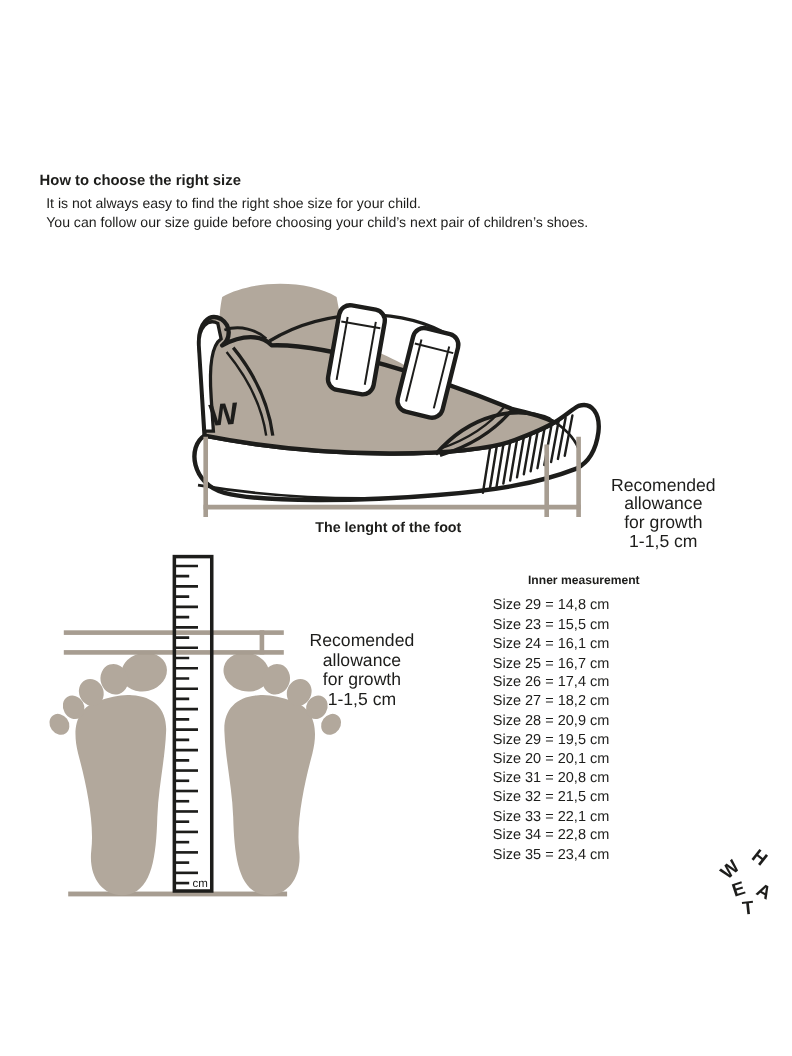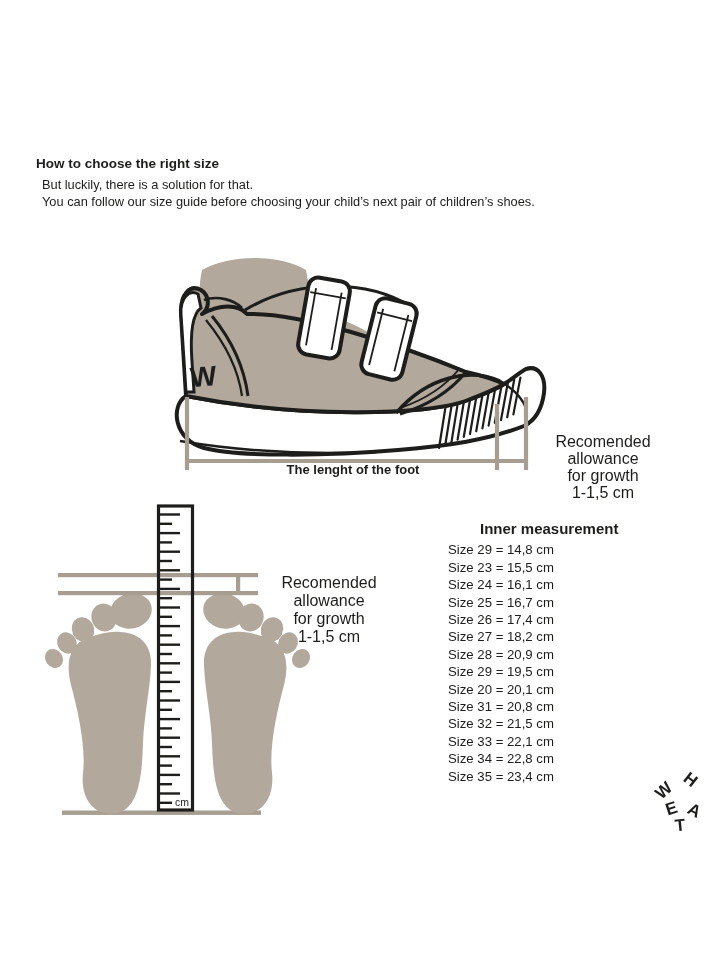--- a/index.html
+++ b/index.html
@@ -4,48 +4,48 @@
 <style>
   html,body{margin:0;padding:0;}
   body{
     width:720px;height:960px;position:relative;background:#ffffff;overflow:hidden;
     font-family:"Liberation Sans",sans-serif;color:var(--ink,#1d1d1b);
   }
   .abs{position:absolute;}
   .page-heading{left:36px;top:147px;font-size:13.5px;font-weight:bold;}
   .intro{left:42px;top:177px;font-size:12.8px;line-height:16.6px;}
   .intro p{margin:0;}
-  .foot-length-label{left:253px;top:462px;width:200px;text-align:center;
+  .foot-length-label{left:253px;top:472px;width:200px;text-align:center;
     font-weight:bold;font-size:13px;}
   .allowance{width:164px;text-align:center;font-weight:normal;font-size:16px;line-height:17px;}
   .allowance p{margin:0;}
   .allowance-shoe{left:521px;top:433px;}
   .allowance-feet{left:247px;top:574px;line-height:18px;}
   .size-table{left:448px;top:520px;font-size:13.2px;line-height:17.4px;}
-  .size-table .table-heading{font-weight:bold;font-size:15px;line-height:17.4px;margin:0 0 4px 0;padding-left:32px;}
+  .size-table .table-heading{font-weight:bold;font-size:11px;line-height:17.4px;margin:0 0 4px 0;padding-left:32px;}
   .size-row{white-space:pre;}
   .brand-logo span{position:absolute;font-weight:bold;font-size:17px;color:var(--ink,#1d1d1b);}
   .brand-w{left:656px;top:781px;transform:rotate(-42deg);}
   .brand-h{left:684px;top:770px;transform:rotate(38deg);}
   .brand-e{left:666px;top:799px;transform:rotate(-18deg);}
   .brand-a{left:688px;top:801px;transform:rotate(28deg);}
   .brand-t{left:675px;top:816px;transform:rotate(-6deg);}
   
   .taupe-fill{fill:var(--taupe,#b2a89c);}
   .white-fill{fill:#ffffff;}
   .ink-stroke{stroke:var(--ink,#1d1d1b);}
   .measure{stroke:var(--mline,#a79d91);}
   .mline-fill{fill:var(--mline,#a79d91);}
 </style>
 </head>
 <body>
 
 <h1 class="abs page-heading">How to choose the right size</h1>
 <div class="abs intro">
-    <p>But luckily, there is a solution for that.</p>
+    <p>It is not always easy to find the right shoe size for your child.</p>
     <p>You can follow our size guide before choosing your child’s next pair of children’s shoes.</p>
   </div>
 
 <svg class="abs" style="left:148px;top:248px;" width="432" height="240" viewBox="0 0 432 240">
 
   <path class="taupe-fill" d="M 54,22 C 82,6 132,6 158,22 L 164,55 C 185,70 215,78 232,92 L 232,112 L 150,152 L 58,144 C 48,84 50,40 54,22 Z"></path>
 
   <path class="white-fill ink-stroke" stroke-width="4" stroke-linejoin="round" d="M 38,148 C 150,170 280,168 320,152 C 336,146 348,141 356,136 C 366,130 372,124 378,121 C 390,117 398,128 396,145 C 394,160 388,172 376,178 C 340,192 300,198 250,202 C 180,208 90,209 56,200 C 26,192 22,158 38,148 Z"></path>
   <path fill="none" class="ink-stroke" stroke-width="2.4" d="M 32,193 C 92,203 160,207 228,204"></path>
 

